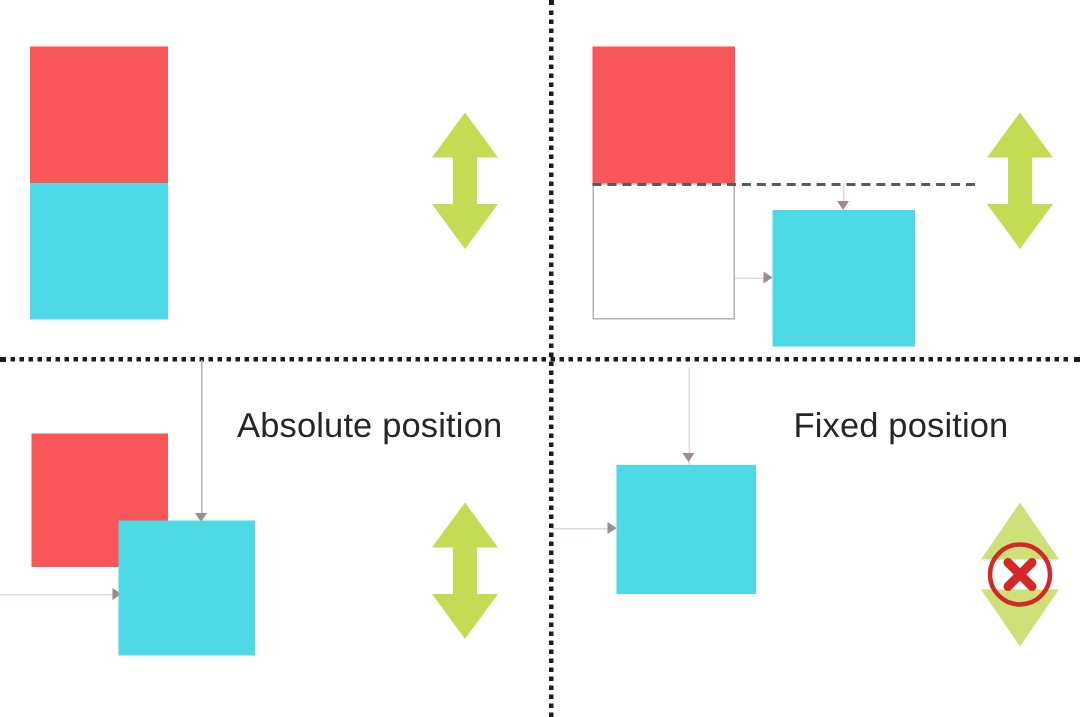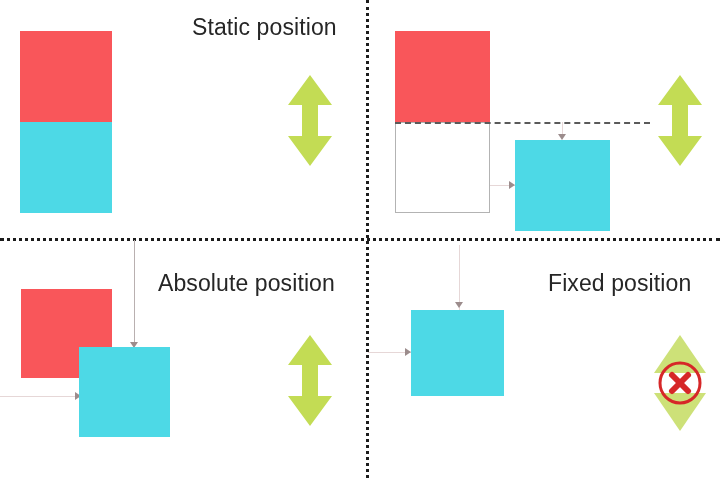--- a/index.html
+++ b/index.html
@@ -39,21 +39,21 @@
     position: absolute;
     font-size: 23px;
     line-height: 1;
     color: #262626;
     white-space: nowrap;
     letter-spacing: 0.1px;
   }
   #label-static   { left: 192px; top: 16px; }
   #label-relative { left: 521px; top: 16px; }
   #label-absolute { left: 158px; top: 272px; }
-  #label-fixed    { left: 548px; top: 272px; }
+  #label-fixed    { left: 529px; top: 272px; }
 
   
   .block {
     position: absolute;
   }
   .block.red  { background: #f9565a; }
   .block.cyan { background: #4dd9e6; }
   .block.outline {
     background: #ffffff;
     border: 1px solid #b3b3b3;
@@ -147,21 +147,20 @@
 <body>
 
 <div id="canvas">
 
   <div class="divider-v"></div>
   <div class="divider-h"></div>
 
   <div class="block red" id="static-red"></div>
   <div class="block cyan" id="static-cyan"></div>
 
-  <div class="quad-label" id="label-static">Static position</div>
 
   <svg class="dbl-arrow" id="arrow-static" width="50" height="95" viewBox="0 0 50 95">
     <polygon points="25,2 47,32 33,32 33,63 47,63 25,93 3,63 17,63 17,32 3,32" fill="#c3dc54"></polygon>
   </svg>
 
   <div class="block red" id="relative-red"></div>
   <div class="block outline" id="relative-outline"></div>
   <div id="relative-dashline"></div>
   <div class="block cyan" id="relative-cyan"></div>
 

